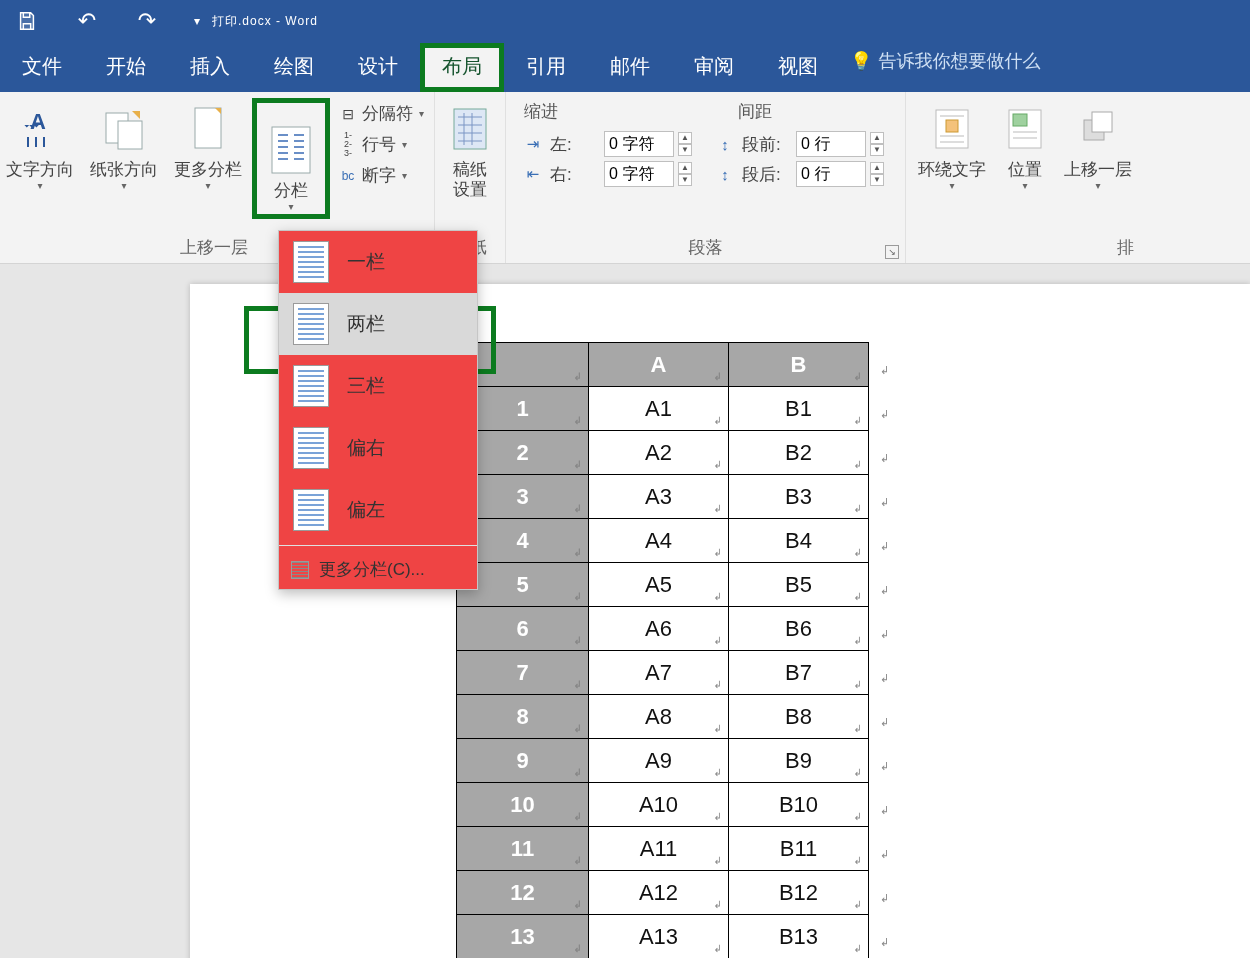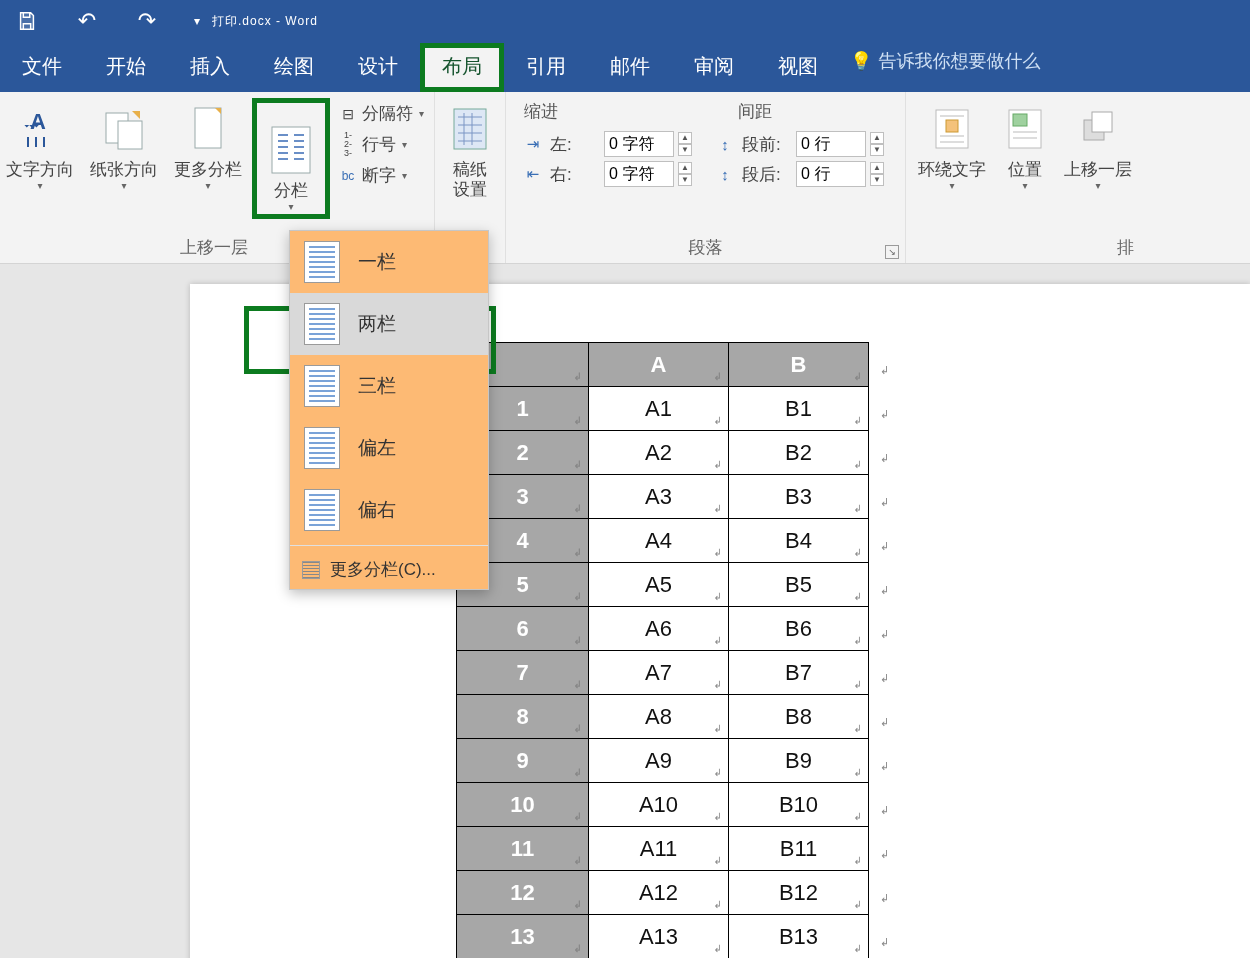--- a/index.html
+++ b/index.html
@@ -40,21 +40,21 @@
   .spin-row .ic{ width:26px; text-align:center; font-size:15px; color:#3a6fb5;}
   .spin-row .lab{ min-width:50px;}
   .spin-row input{ width:70px; height:26px; border:1px solid #bfbfbf; font-size:16px; padding:0 4px; background:#fff;}
   .spinbtns{ display:flex; flex-direction:column; }
   .spinbtns span{ width:14px; height:12px; border:1px solid #bfbfbf; font-size:8px; line-height:10px; text-align:center; background:#fff; color:#555;}
 
   .launcher{ position:absolute; right:6px; bottom:4px; width:14px; height:14px; border:1px solid #9a9a9a; font-size:9px; text-align:center; line-height:12px; color:#666;}
   .group{position:relative;}
 
   
-  .dropdown { position:absolute; left:289px; top:230px; width:200px; background:#fdba74; border:1px solid #c6c6c6; box-shadow:0 4px 12px rgba(0,0,0,.25); z-index:10;}
+  .dropdown { position:absolute; left:278px; top:230px; width:200px; background:#ef4444; border:1px solid #c6c6c6; box-shadow:0 4px 12px rgba(0,0,0,.25); z-index:10;}
   .dd-item{ display:flex; align-items:center; gap:18px; padding:10px 14px; font-size:19px; color:#333;}
   .dd-item.hover{ background:#d9d9d9;}
   .dd-item .ddic{ width:36px; height:42px; border:1px solid #9a9a9a; background:#fff; position:relative;}
   .dd-item .ddic::before{ content:""; position:absolute; inset:4px; background:repeating-linear-gradient(#7aa3d8 0 2px, transparent 2px 5px);}
   .dd-sep{ height:1px; background:#e0e0e0; margin:4px 0;}
   .dd-more{ display:flex; align-items:center; gap:10px; padding:8px 12px; font-size:17px; color:#333;}
   .dd-more .mic{ width:18px; height:18px; border:1px solid #9a9a9a; background:repeating-linear-gradient(#888 0 1px, transparent 1px 3px);}
 
   .dd-highlight{ position:absolute; border:5px solid #0c7b1f; pointer-events:none;}
 
@@ -419,25 +419,25 @@
   <div class="dd-item hover">
       <div class="ddic"></div>
       <span>两栏</span>
     </div>
   <div class="dd-item">
       <div class="ddic"></div>
       <span>三栏</span>
     </div>
   <div class="dd-item">
       <div class="ddic"></div>
-      <span>偏左</span>
+      <span>偏右</span>
     </div>
   <div class="dd-item">
       <div class="ddic"></div>
-      <span>偏右</span>
+      <span>偏左</span>
     </div>
   <div class="dd-sep"></div>
   <div class="dd-more">
       <div class="mic"></div>
       <span>更多分栏(C)...</span>
     </div>
 </div>
 <div class="dd-highlight" style="left:244px; top:306px; width:252px; height:68px;"></div>
 
 </body></html>

